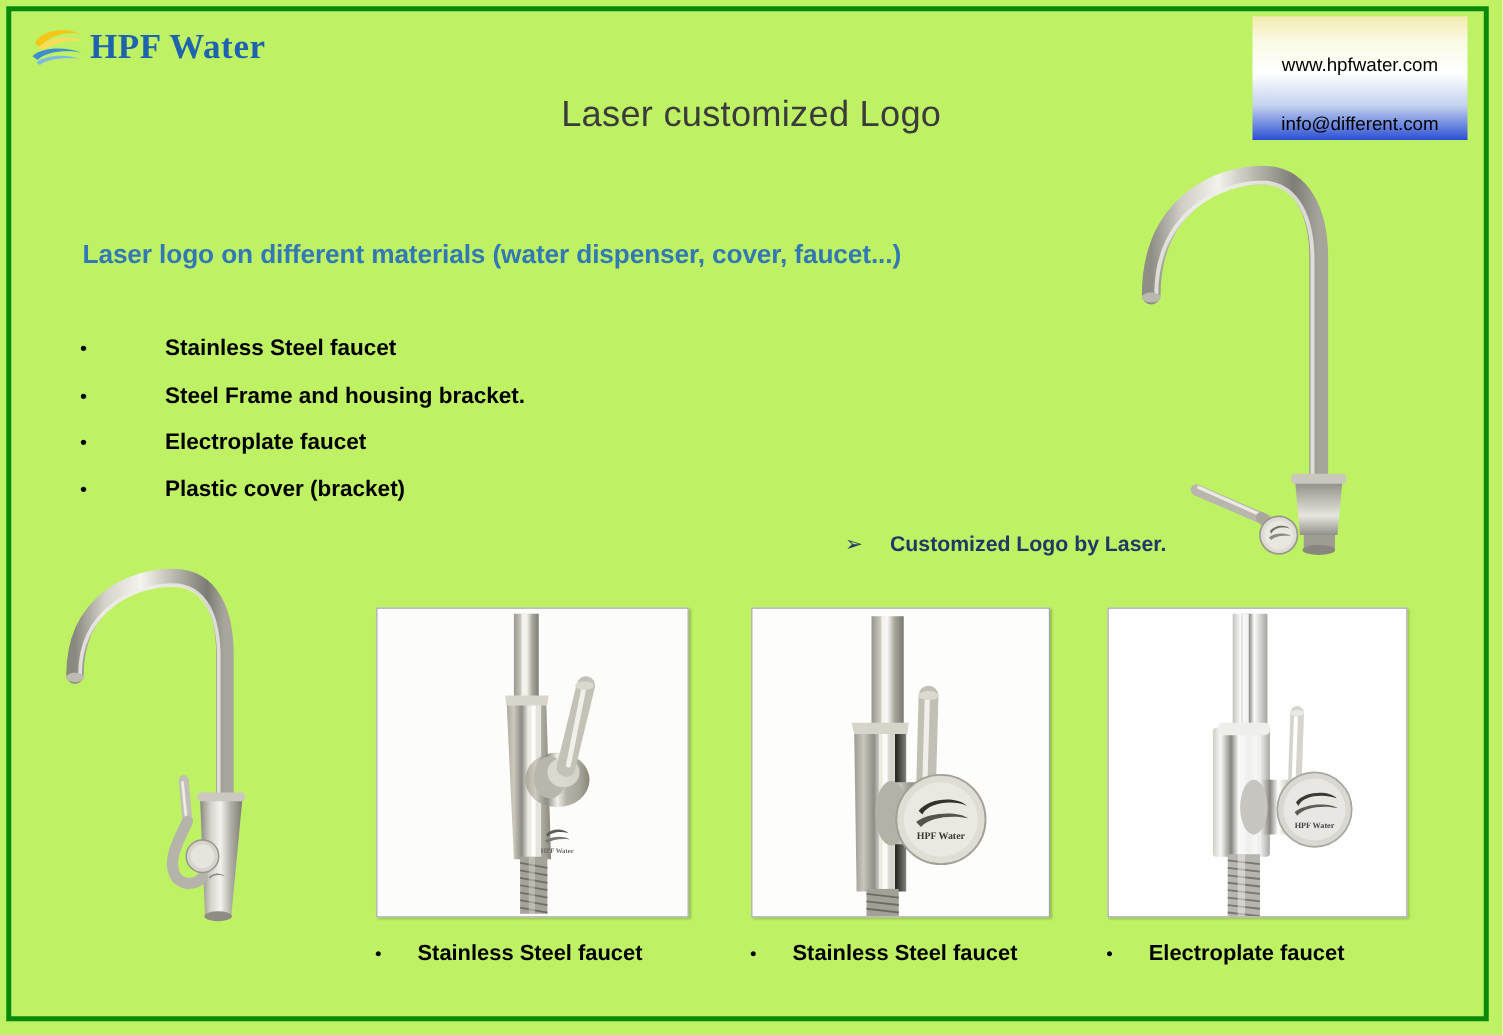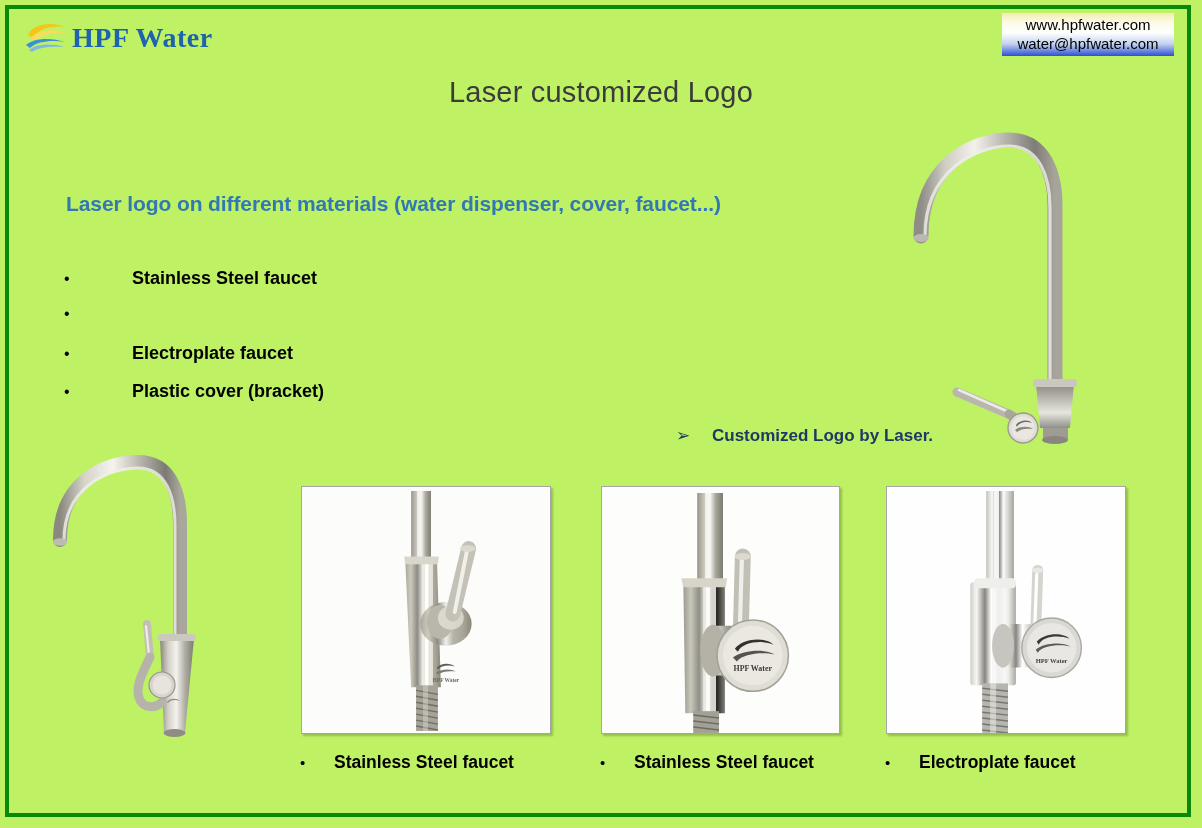--- a/index.html
+++ b/index.html
@@ -70,21 +70,21 @@
         #f2ecb0 0%,
         #fcfbe8 22%,
         #ffffff 46%,
         #c3d2ee 72%,
         #2b4fd4 100%);
     text-align: center;
     font-size: 15px;
     color: #000000;
     line-height: 1.28;
   }
-  #contact-box .line { white-space: nowrap; }
+  #contact-box .line { white-space: nowrap; margin-top: 28px; }
 
   
   #slide-title {
     position: absolute;
     left: 0; top: 76px;
     width: 1202px;
     text-align: center;
     font-size: 29px;
     font-weight: 300;
     color: #3b3b3b;
@@ -204,33 +204,34 @@
       <path d="M4 14 C8 3, 28 0, 40 6 C30 4, 14 7, 9 17 Z" fill="#F5C518"></path>
       <path d="M7 17 C13 9, 31 7, 42 12 C32 11, 17 13, 12 20 Z" fill="#F8DC5C"></path>
       <path d="M2 24 C9 17, 27 16, 41 21 C29 19, 13 20, 6 27 Z" fill="#3D8FD1"></path>
       <path d="M5 29 C12 23, 28 22, 40 26 C28 25, 14 26, 8 31 Z" fill="#7FB9E3"></path>
     </svg>
     <span id="brand-text">HPF Water</span>
   </div>
 
   <div id="contact-box">
     <div class="line">www.hpfwater.com</div>
-    <div class="line">water@hpfwater.com</div>
+    <div class="line">info@different.com</div>
   </div>
 
   <div id="slide-title">Laser customized Logo</div>
   <div id="subtitle">Laser logo on different materials (water dispenser, cover, faucet...)</div>
 
   <div id="bullet-list">
     <div class="bullet-row">
       <span class="dot">•</span>
       <span class="txt">Stainless Steel faucet</span>
     </div>
     <div class="bullet-row">
       <span class="dot">•</span>
+      <span class="txt">Steel Frame and housing bracket.</span>
     </div>
     <div class="bullet-row">
       <span class="dot">•</span>
       <span class="txt">Electroplate faucet</span>
     </div>
     <div class="bullet-row">
       <span class="dot">•</span>
       <span class="txt">Plastic cover (bracket)</span>
     </div>
   </div>

